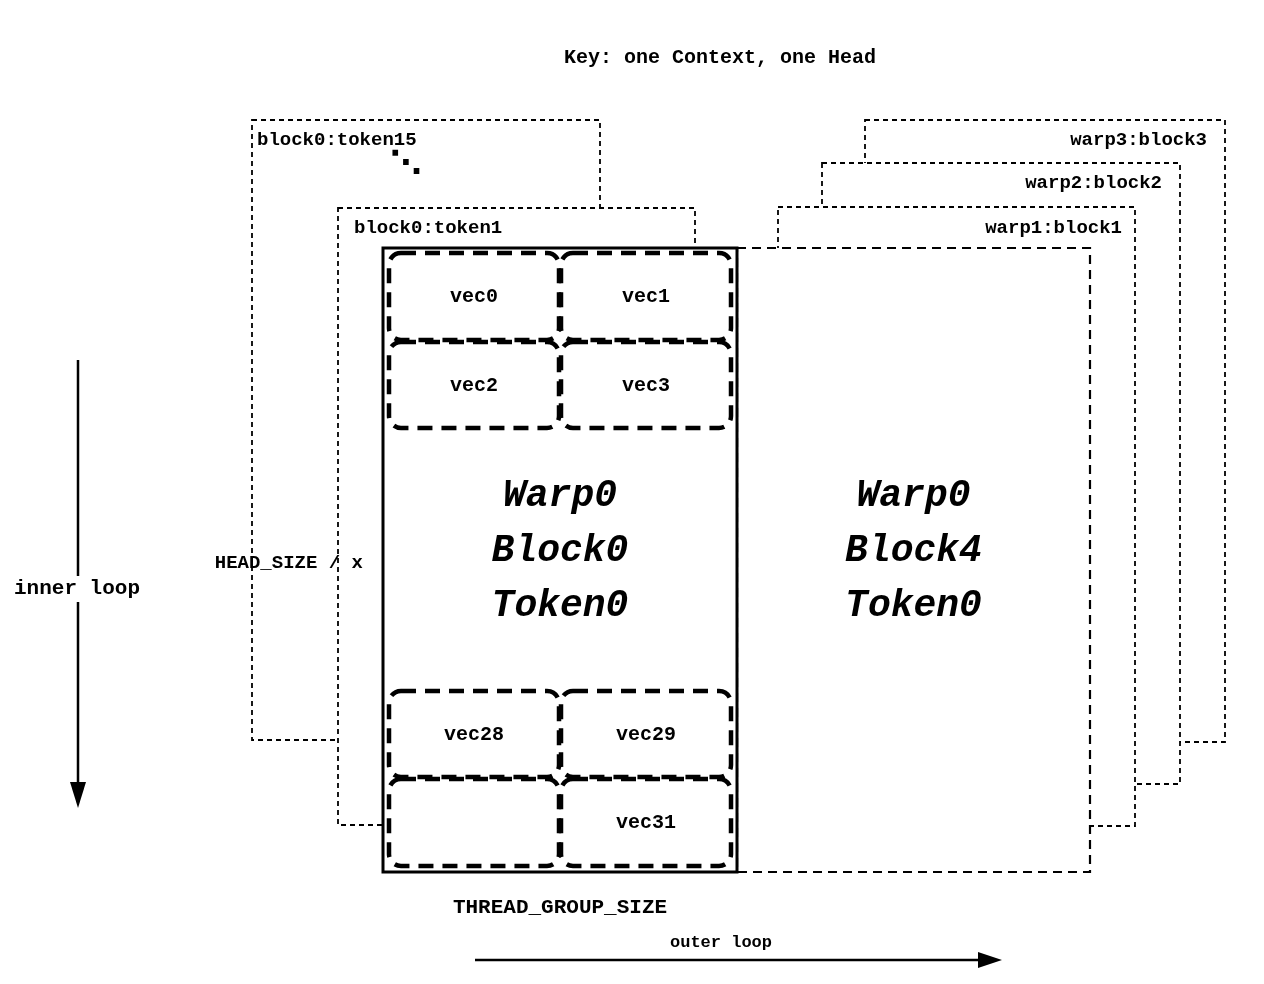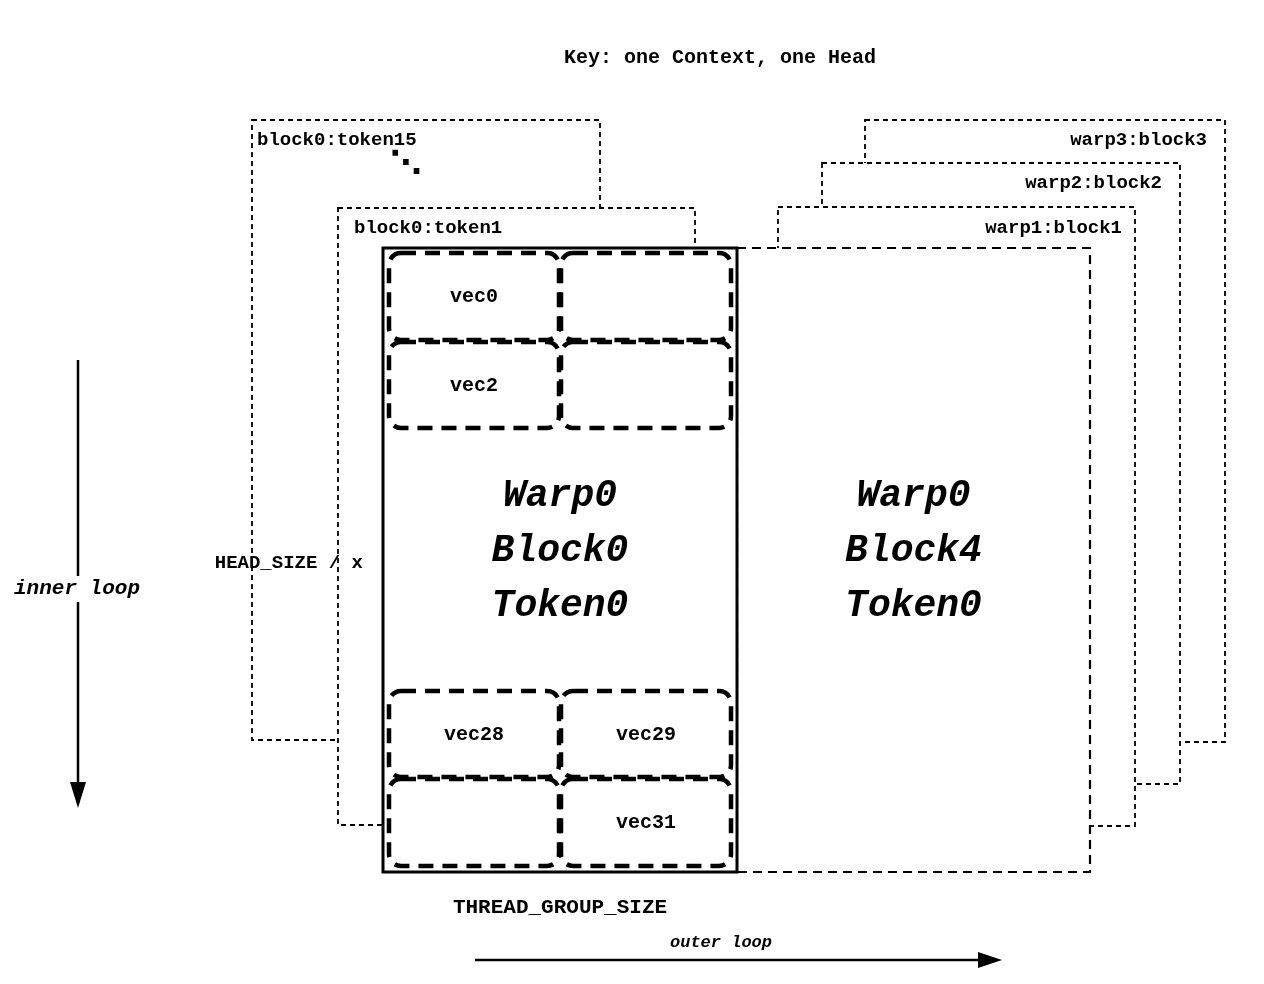--- a/index.html
+++ b/index.html
@@ -13,21 +13,21 @@
   .vec{
     position:absolute;display:flex;align-items:center;justify-content:center;
     font-family:Liberation Mono, monospace;
     font-weight:bold;font-size:20px;color:#000;
   }
   .big{
     position:absolute;text-align:center;color:#000;
     font-family:"Liberation Mono","DejaVu Sans Mono",monospace;
     font-weight:bold;font-style:italic;font-size:38px;line-height:55px;
   }
-  .italic{font-style:italic;}
+  .italic{}
   .whitebg{background:#fff;padding:1px 8px;}
   .dots{font-family:"DejaVu Sans","Liberation Sans",sans-serif;font-weight:bold;letter-spacing:2px;}
   .dash-fine{fill:#fff;stroke:#000;stroke-width:1.8;stroke-dasharray:5 4;}
   .dash-med{fill:#fff;stroke:#000;stroke-width:2.2;stroke-dasharray:9 6;}
   .solid-main{fill:#fff;stroke:#000;stroke-width:3;}
   .dash-thick{fill:none;stroke:#000;stroke-width:4.5;stroke-dasharray:15 9;}
   .arrow-line{stroke:#000;stroke-width:2.5;}
   .arrow-head{fill:#000;}
 </style>
 </head>
@@ -73,21 +73,23 @@
 
   <div class="lbl" style="left:257px;top:110px;font-size:19px">block0:token15</div>
   <div class="lbl dots" style="left:390px;top:124px;font-size:32px">⋱</div>
   <div class="lbl" style="left:354px;top:198px;font-size:19px">block0:token1</div>
 
   <div class="lbl" style="left:987px;top:110px;width:220px;text-align:right;font-size:19px">warp3:block3</div>
   <div class="lbl" style="left:942px;top:153px;width:220px;text-align:right;font-size:19px">warp2:block2</div>
   <div class="lbl" style="left:902px;top:198px;width:220px;text-align:right;font-size:19px">warp1:block1</div>
 
   <div class="vec" style="left:389px;top:233px;width:170px;height:87px">vec0</div>
+  <div class="vec" style="left:561px;top:233px;width:170px;height:87px">vec1</div>
   <div class="vec" style="left:389px;top:322px;width:170px;height:86px">vec2</div>
+  <div class="vec" style="left:561px;top:322px;width:170px;height:86px">vec3</div>
   <div class="vec" style="left:389px;top:671px;width:170px;height:86px">vec28</div>
   <div class="vec" style="left:561px;top:671px;width:170px;height:86px">vec29</div>
   <div class="vec" style="left:561px;top:759px;width:170px;height:87px">vec31</div>
 
   <div class="big" style="left:383px;top:448px;width:354px">
     <div>Warp0</div>
     <div>Block0</div>
     <div>Token0</div>
   </div>
   <div class="big" style="left:737px;top:448px;width:353px">

